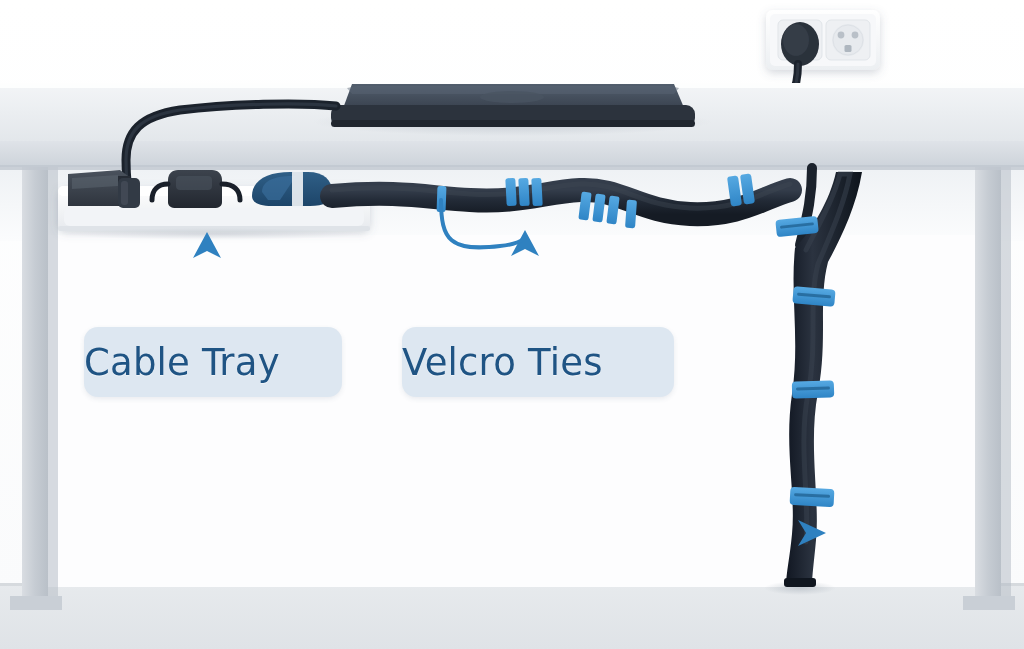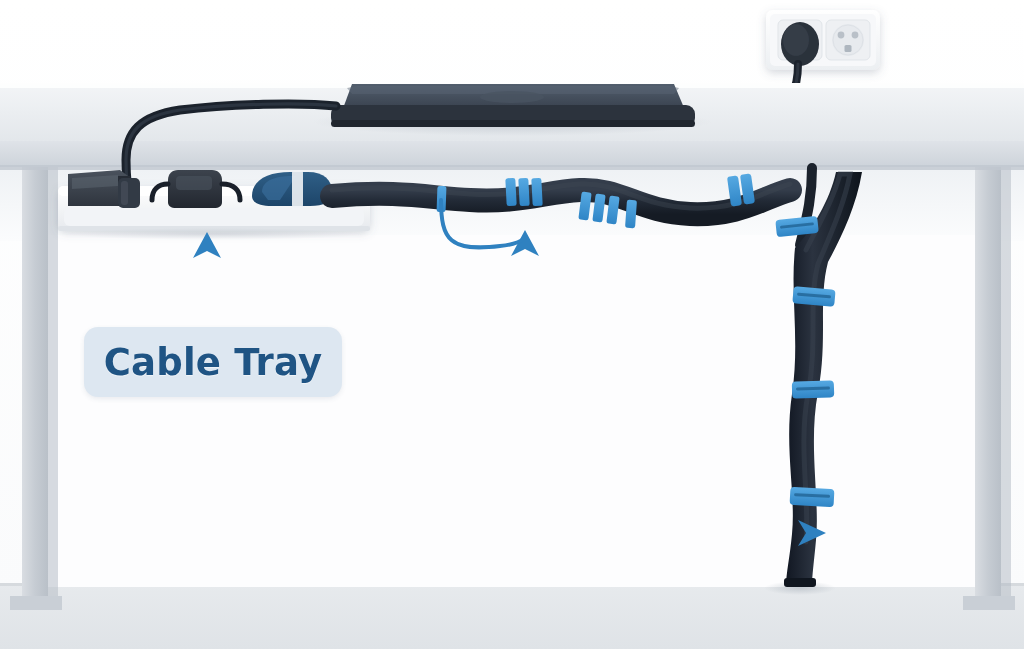--- a/index.html
+++ b/index.html
@@ -1,23 +1,23 @@
 <!DOCTYPE html>
 <html><head>
 <meta charset="utf-8">
 <style>
   html,body{margin:0;padding:0;background:#ffffff;}
   body{width:1024px;height:649px;overflow:hidden;
        font-family:"DejaVu Sans","Liberation Sans",sans-serif;}
   #stage{position:relative;width:1024px;height:649px;overflow:hidden;background:#fdfdfe;}
   #scene{position:absolute;inset:0;}
-  .lbl{position:absolute;display:flex;align-items:center;justify-content:center;
+  .lbl{position:absolute;display:flex;align-items:center;justify-content:flex-start;
        border-radius:14px;background:#dde7f1;
        box-shadow:0 2px 5px rgba(60,80,110,.10);
-       color:#1f5484;font-weight:bold;letter-spacing:.2px;
+       color:#1f5484;font-weight:normal;letter-spacing:.2px;
        font-family:"DejaVu Sans","Liberation Sans",sans-serif;
        text-shadow:0 1px 1px rgba(255,255,255,.55);}
   #lbl-tray{left:84px;top:327px;width:258px;height:70px;font-size:37px;}
   #lbl-velcro{left:402px;top:327px;width:272px;height:70px;font-size:37px;}
   #lbl-sleeve{left:460px;top:497px;width:308px;height:70px;font-size:37px;}
 </style>
 </head>
 <body>
 
 <div id="stage">
@@ -286,14 +286,17 @@
 
     <g>
       <line x1="768" y1="533" x2="805" y2="533" stroke="url(#gArrow)" stroke-width="6"></line>
       <path d="M826 533 L798 546 L806 533 L798 520 Z" fill="#2f81c0"></path>
     </g>
   </svg>
 
   <div class="lbl" id="lbl-tray">
     <span>Cable Tray</span>
   </div>
+  <div class="lbl" id="lbl-velcro">
+    <span>Velcro Ties</span>
+  </div>
 
 </div>
 
 </body></html>

